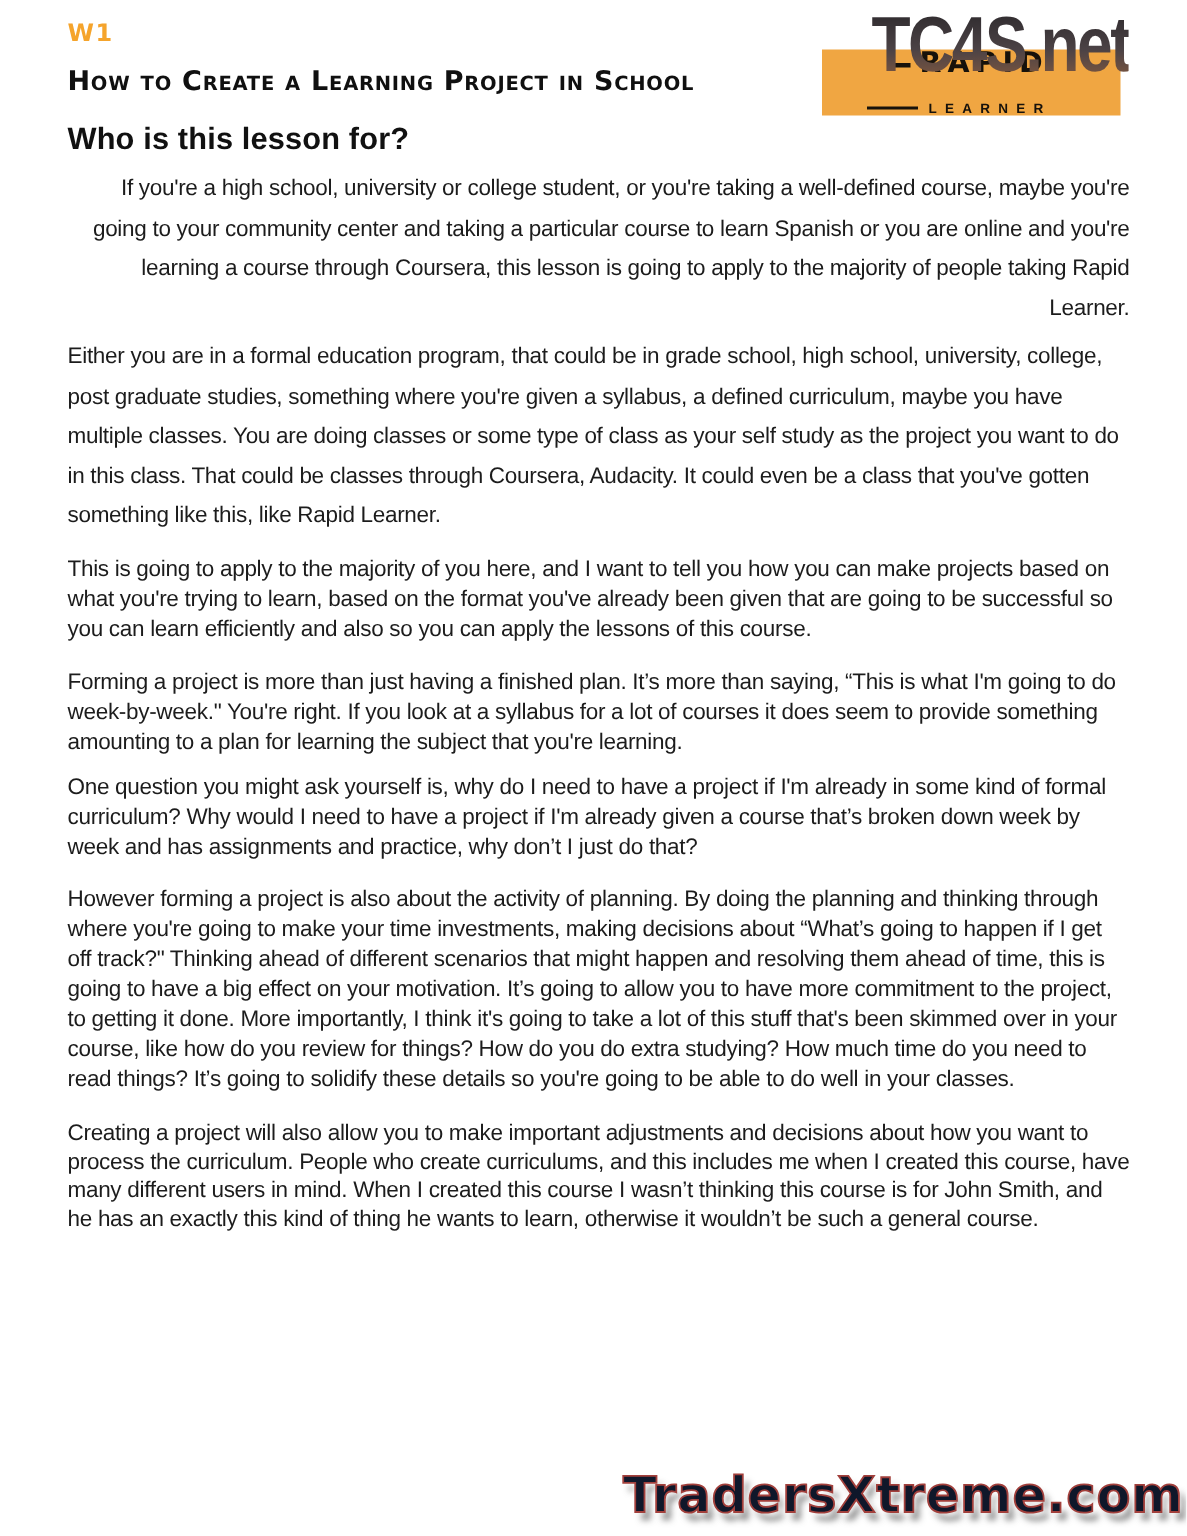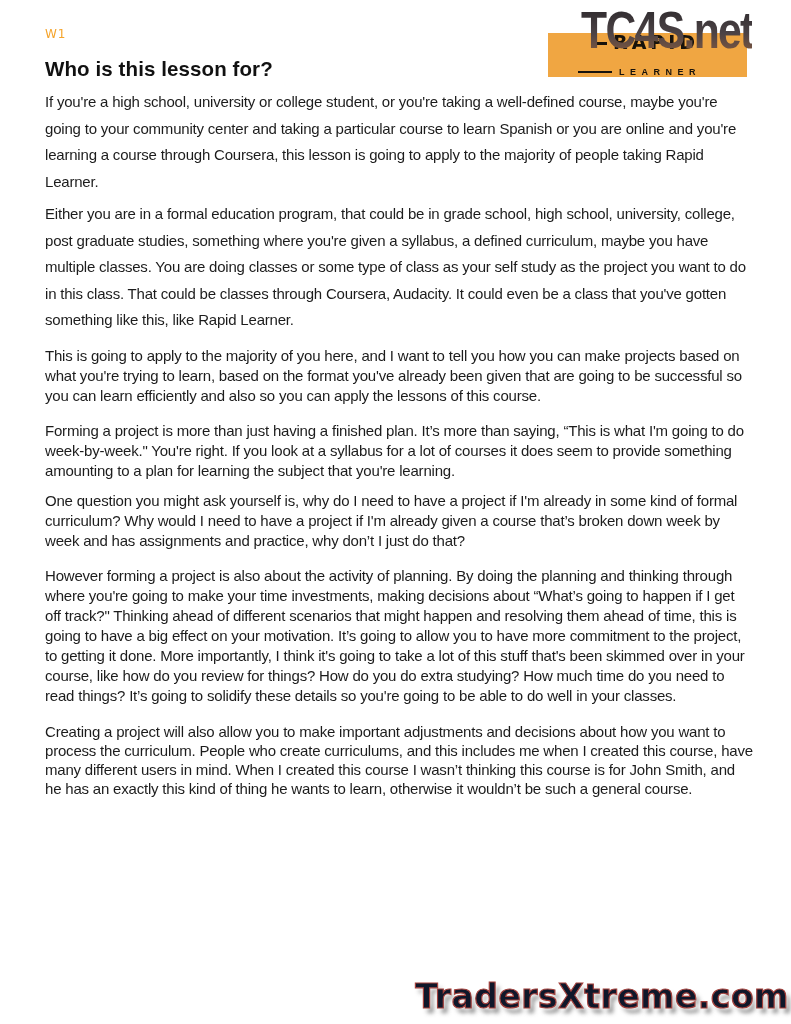--- a/index.html
+++ b/index.html
@@ -4,23 +4,23 @@
 <style>
   html,body { margin:0; padding:0; background:#ffffff; }
   .page {
     position:relative; width:791px; height:1024px; background:#ffffff;
     font-family:"Liberation Sans", sans-serif; color:#1c1c1c; overflow:hidden;
   }
   .content { position:absolute; left:45px; top:0; width:708px; }
 
   
   .week-label {
-    margin-top:27px;
+    margin-top:12px;
     font-family:"DejaVu Sans", sans-serif;
-    font-weight:400; font-size:12px; letter-spacing:1px;
+    font-weight:700; font-size:16px; letter-spacing:1px;
     font-variant:small-caps; color:#F5A42C;
   }
   .doc-title {
     margin-top:13px;
     font-family:"DejaVu Sans", sans-serif;
     font-weight:800; font-size:18px; letter-spacing:0.5px;
     font-variant:small-caps; color:#101010;
   }
 
   
@@ -61,21 +61,21 @@
   h1.section-title {
     margin:16px 0 0 0; font-size:25px; font-weight:700; letter-spacing:0.2px;
     color:#111; line-height:28px;
   }
   h2.sub-heading {
     margin:16px 0 0 0; font-size:20.5px; font-weight:700; letter-spacing:0.1px;
     color:#111; line-height:24px;
   }
   p.body-par { margin:0; font-size:15px; letter-spacing:-0.2px; color:#1c1c1c; }
   p.loose { line-height:26.5px; margin-top:6px; }
-  p.first { margin-top:8px; }
+  p.first { margin-top:8px;text-align:right; }
   p.tight { line-height:20px; margin-top:15px; }
   p.tight-first { line-height:20px; margin-top:10px; }
   p.tighter { line-height:19px; margin-top:16px; }
   p.p3gap { margin-top:12px; }
 
   
   .h2-wrap { position:relative; margin-top:20px; }
   .h2-wrap h2 { margin-top:0; }
   .dlsub {
     position:absolute; left:208px; top:-15px;
@@ -112,20 +112,21 @@
     </div>
     <div class="logo-row2">
       <span class="dash-long"></span>
       <span class="logo-learner">LEARNER</span>
     </div>
   </div>
 
   <div class="content">
 
     <div class="week-label">W1</div>
+    <div class="doc-title">How to Create a Learning Project in School</div>
 
 
 
     <h2 class="sub-heading">Who is this lesson for?</h2>
     <p class="body-par loose first">If you're a high school, university or college student, or you're taking a well-defined course, maybe you're going to your community center and taking a particular course to learn Spanish or you are online and you're learning a course through Coursera, this lesson is going to apply to the majority of people taking Rapid Learner.</p>
     <p class="body-par loose">Either you are in a formal education program, that could be in grade school, high school, university, college, post graduate studies, something where you're given a syllabus, a defined curriculum, maybe you have multiple classes. You are doing classes or some type of class as your self study as the project you want to do in this class. That could be classes through Coursera, Audacity. It could even be a class that you've gotten something like this, like Rapid Learner.</p>
     <p class="body-par tight p3gap">This is going to apply to the majority of you here, and I want to tell you how you can make projects based on what you're trying to learn, based on the format you've already been given that are going to be successful so you can learn efficiently and also so you can apply the lessons of this course.</p>
 
     <p class="body-par tight">Forming a project is more than just having a finished plan. It’s more than saying, “This is what I'm going to do week-by-week." You're right. If you look at a syllabus for a lot of courses it does seem to provide something amounting to a plan for learning the subject that you're learning.</p>
     <p class="body-par tight-first">One question you might ask yourself is, why do I need to have a project if I'm already in some kind of formal curriculum? Why would I need to have a project if I'm already given a course that’s broken down week by week and has assignments and practice, why don’t I just do that?</p>

